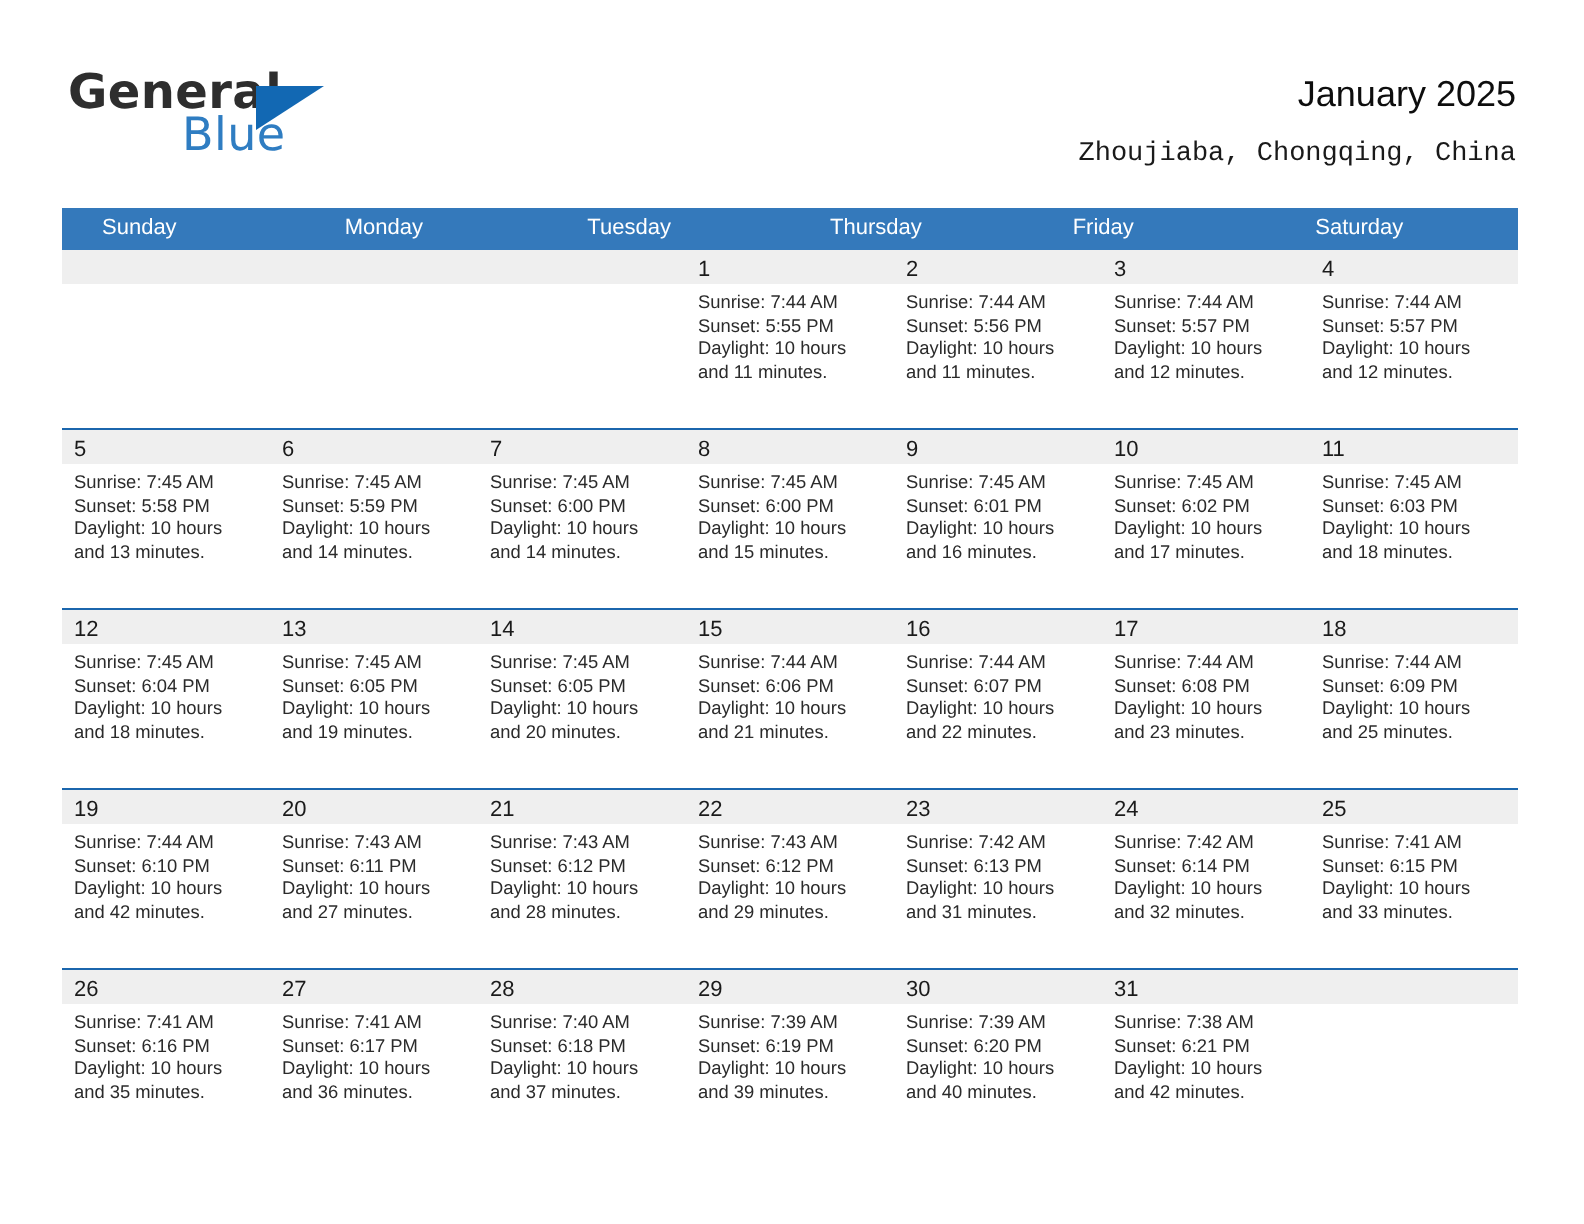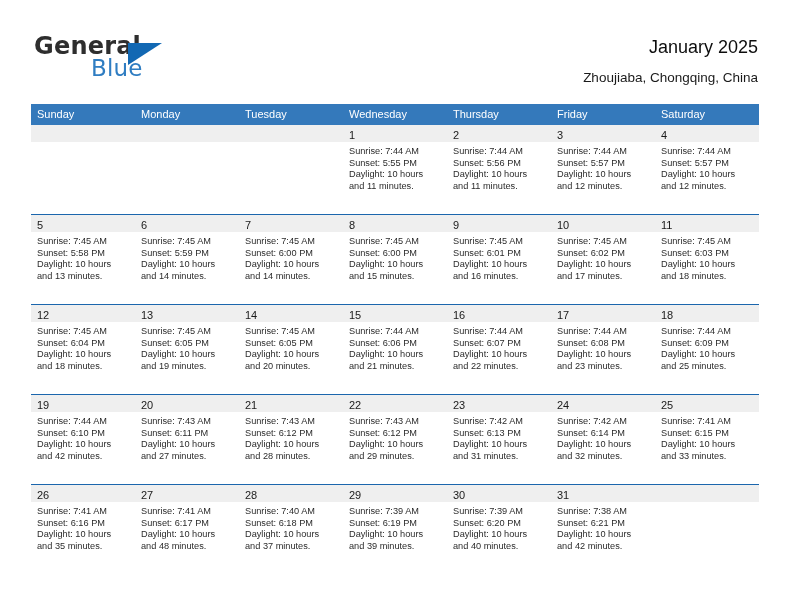--- a/index.html
+++ b/index.html
@@ -81,42 +81,42 @@
     white-space: nowrap;
     font-family: "Liberation Sans", sans-serif;
   }
   .cal-subtitle {
     font-size: 13.5px;
     font-weight: 400;
     color: #1a1a1a;
     line-height: 20px;
     margin-top: 4px;
     white-space: nowrap;
-    font-family: Liberation Sans, sans-serif;
+    font-family: Liberation Mono, monospace;
   }
 
   
   .calendar {
     position: absolute;
     left: 31px;
     top: 104px;
     width: 728px;
   }
   .weekdays {
     display: flex;
     width: 100%;
     background: #3479bb;
     height: 21px;
   }
   .weekday {
     flex: 1 1 0;
     font-size: 11px;
     color: #ffffff;
     line-height: 21px;
-    padding-left: 6px;
+    padding-left: 20px;
     box-sizing: border-box;
     font-family: "Liberation Sans", sans-serif;
     white-space: nowrap;
   }
   .week {
     display: flex;
     width: 100%;
     border-top: 1.4px solid #1b66ad;
     box-sizing: border-box;
   }
@@ -178,21 +178,20 @@
     </div>
 
   </div>
 
   <div class="calendar">
 
     <div class="weekdays">
       <div class="weekday">Sunday</div>
       <div class="weekday">Monday</div>
       <div class="weekday">Tuesday</div>
-      <div class="weekday">Wednesday</div>
       <div class="weekday">Thursday</div>
       <div class="weekday">Friday</div>
       <div class="weekday">Saturday</div>
     </div>
 
     <div class="week first">
       <div class="day empty">
           <div class="daynum-band"><span class="daynum"></span></div>
           <div class="details">
             <div></div>
@@ -464,21 +463,21 @@
             <div>Daylight: 10 hours</div>
             <div>and 35 minutes.</div>
           </div>
         </div>
       <div class="day">
           <div class="daynum-band"><span class="daynum">27</span></div>
           <div class="details">
             <div>Sunrise: 7:41 AM</div>
             <div>Sunset: 6:17 PM</div>
             <div>Daylight: 10 hours</div>
-            <div>and 48 minutes.</div>
+            <div>and 36 minutes.</div>
           </div>
         </div>
       <div class="day">
           <div class="daynum-band"><span class="daynum">28</span></div>
           <div class="details">
             <div>Sunrise: 7:40 AM</div>
             <div>Sunset: 6:18 PM</div>
             <div>Daylight: 10 hours</div>
             <div>and 37 minutes.</div>
           </div>

